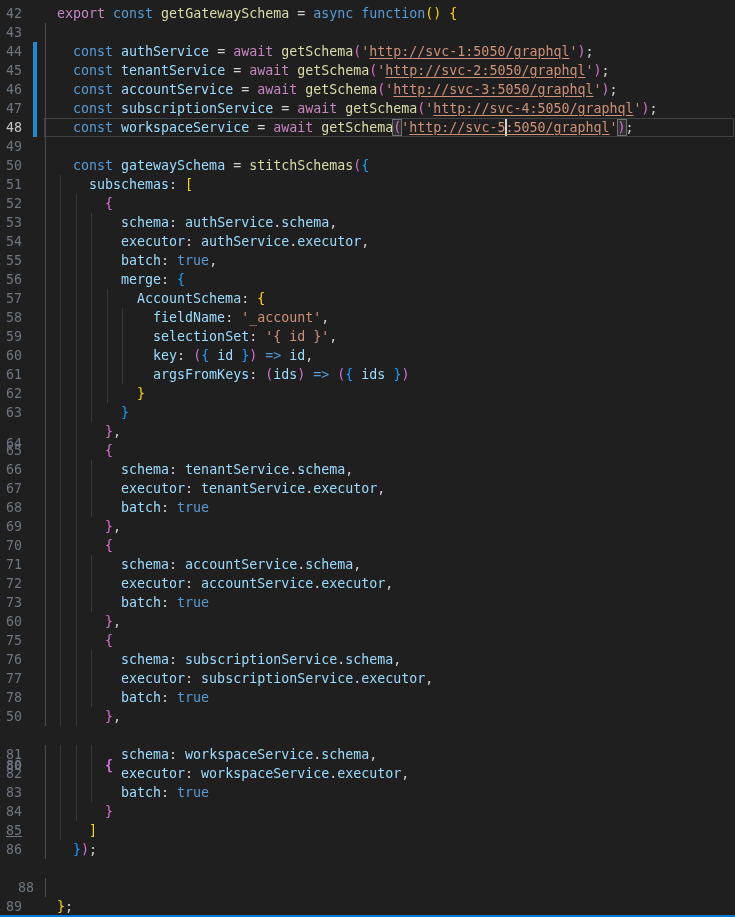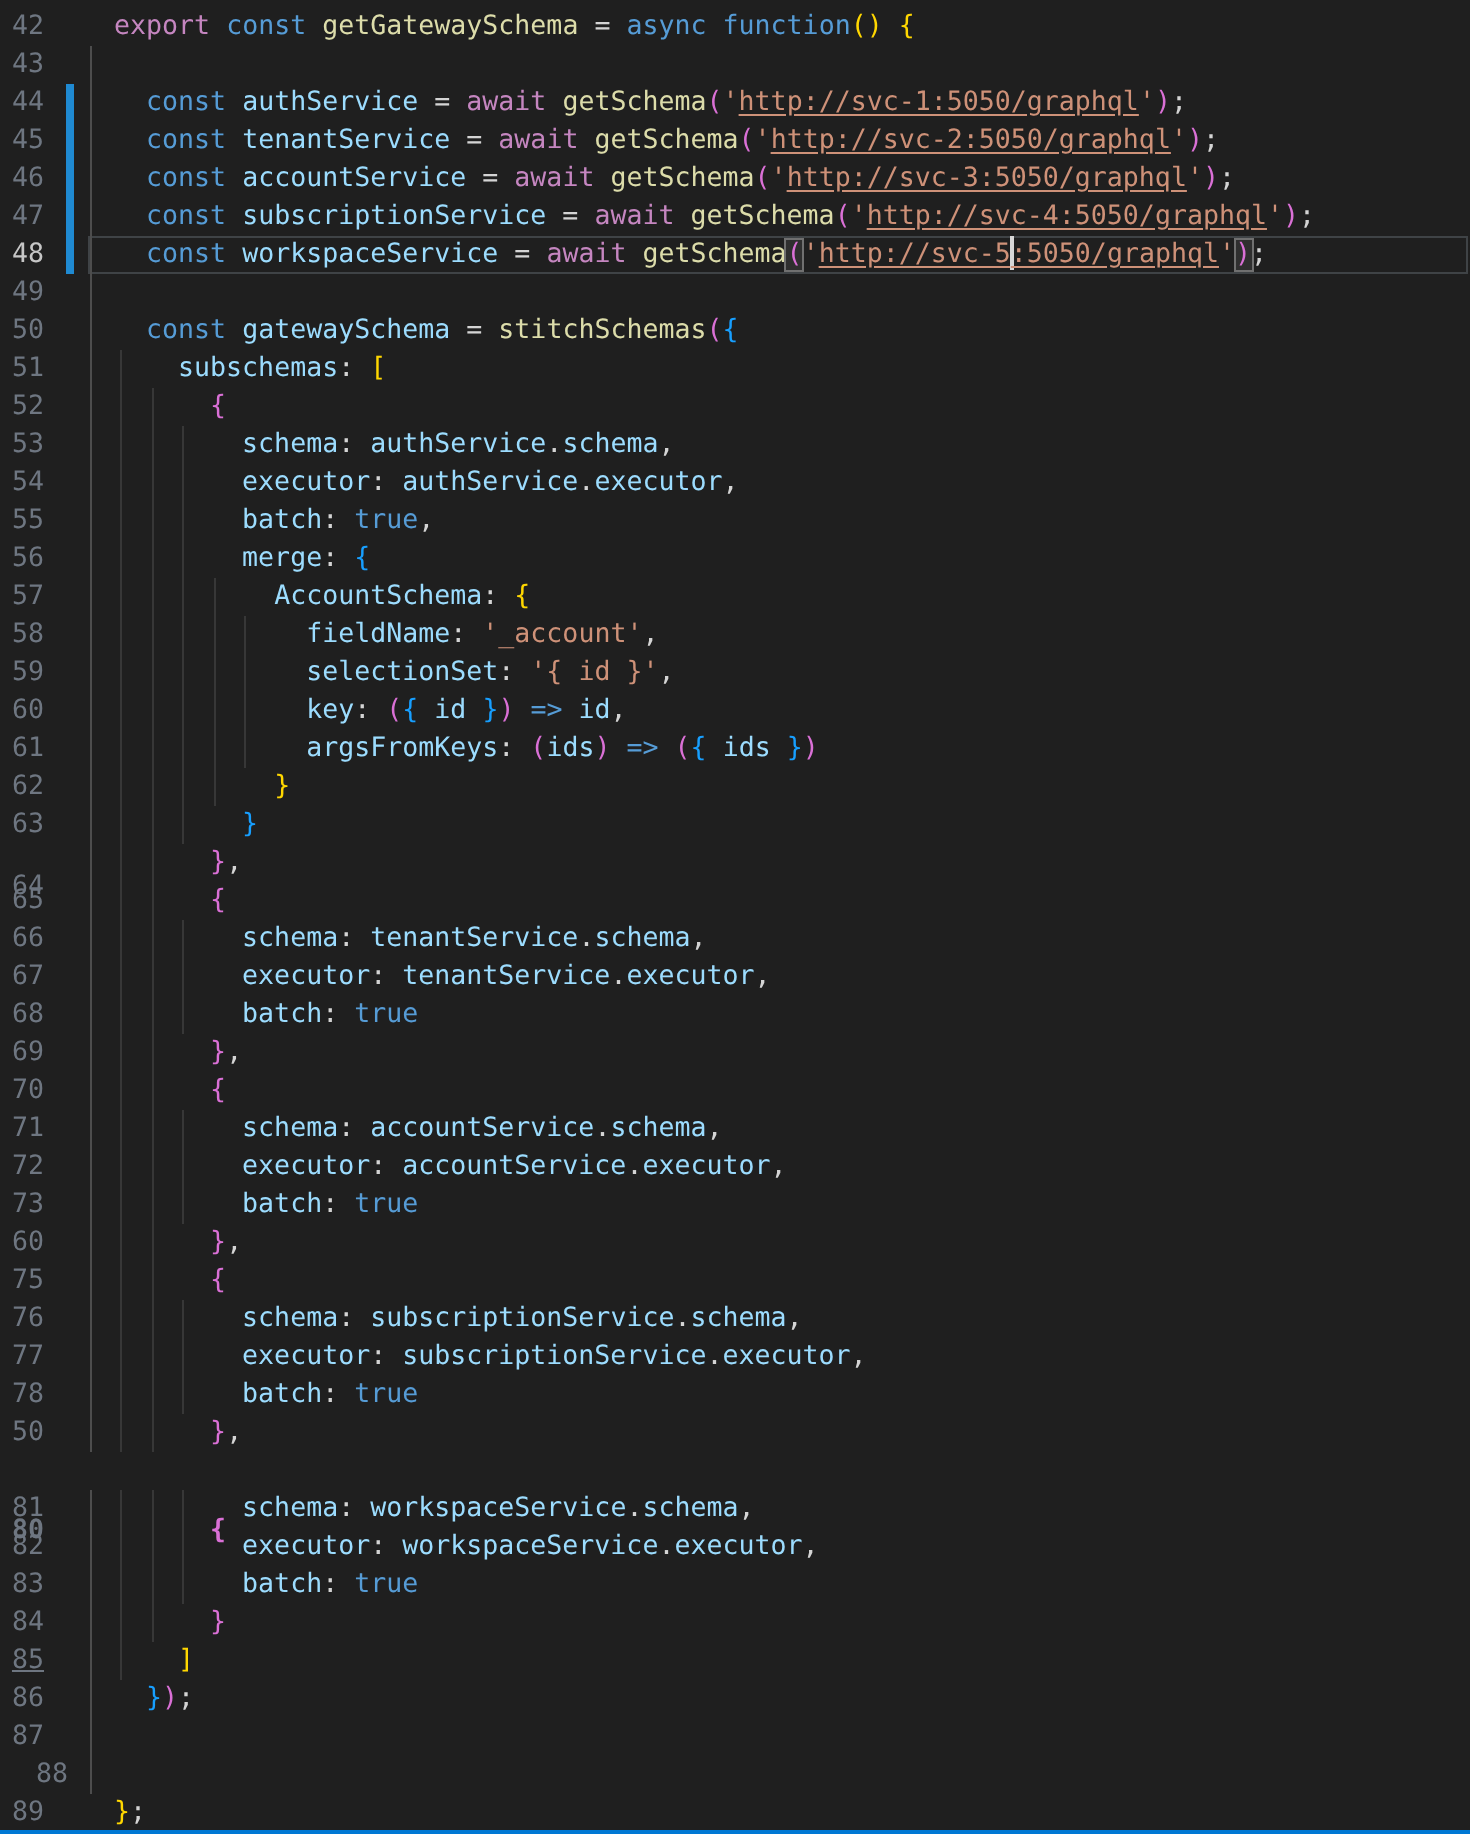--- a/index.html
+++ b/index.html
@@ -69,18 +69,17 @@
       <div class="row" style="top: 669px;"><span class="ln" style="color: rgb(110, 118, 129);">77</span><div class="guide g0" style="left: 44.5px;"></div><div class="guide" style="left: 60px;"></div><div class="guide" style="left: 75.5px;"></div><div class="guide" style="left: 91px;"></div><span class="code">        <span class="vr">executor</span><span class="pu">: </span><span class="vr">subscriptionService</span><span class="pu">.</span><span class="vr">executor</span><span class="pu">,</span></span></div>
       <div class="row" style="top: 688px;"><span class="ln" style="color: rgb(110, 118, 129);">78</span><div class="guide g0" style="left: 44.5px;"></div><div class="guide" style="left: 60px;"></div><div class="guide" style="left: 75.5px;"></div><div class="guide" style="left: 91px;"></div><span class="code">        <span class="vr">batch</span><span class="pu">: </span><span class="kb">true</span></span></div>
       <div class="row" style="top: 707px;"><span class="ln" style="color: rgb(110, 118, 129);">50</span><div class="guide g0" style="left: 44.5px;"></div><div class="guide" style="left: 60px;"></div><div class="guide" style="left: 75.5px;"></div><span class="code">      <span class="b2">}</span><span class="pu">,</span></span></div>
       <div class="row" style="top: 756px; font-weight: bold;"><span class="ln" style="color: rgb(110, 118, 129);">80</span><div class="guide g0" style="left: 44.5px;"></div><div class="guide" style="left: 60px;"></div><div class="guide" style="left: 75.5px;"></div><span class="code">      <span class="b2">{</span></span></div>
       <div class="row" style="top: 745px;"><span class="ln" style="color: rgb(110, 118, 129);">81</span><div class="guide g0" style="left: 44.5px;"></div><div class="guide" style="left: 60px;"></div><div class="guide" style="left: 75.5px;"></div><div class="guide" style="left: 91px;"></div><span class="code">        <span class="vr">schema</span><span class="pu">: </span><span class="vr">workspaceService</span><span class="pu">.</span><span class="vr">schema</span><span class="pu">,</span></span></div>
       <div class="row" style="top: 764px;"><span class="ln" style="color: rgb(110, 118, 129);">82</span><div class="guide g0" style="left: 44.5px;"></div><div class="guide" style="left: 60px;"></div><div class="guide" style="left: 75.5px;"></div><div class="guide" style="left: 91px;"></div><span class="code">        <span class="vr">executor</span><span class="pu">: </span><span class="vr">workspaceService</span><span class="pu">.</span><span class="vr">executor</span><span class="pu">,</span></span></div>
       <div class="row" style="top: 783px;"><span class="ln" style="color: rgb(110, 118, 129);">83</span><div class="guide g0" style="left: 44.5px;"></div><div class="guide" style="left: 60px;"></div><div class="guide" style="left: 75.5px;"></div><div class="guide" style="left: 91px;"></div><span class="code">        <span class="vr">batch</span><span class="pu">: </span><span class="kb">true</span></span></div>
       <div class="row" style="top: 802px;"><span class="ln" style="color: rgb(110, 118, 129);">84</span><div class="guide g0" style="left: 44.5px;"></div><div class="guide" style="left: 60px;"></div><div class="guide" style="left: 75.5px;"></div><span class="code">      <span class="b2">}</span></span></div>
       <div class="row" style="top: 821px;"><span class="ln" style="color: rgb(110, 118, 129); text-decoration: underline;">85</span><div class="guide g0" style="left: 44.5px;"></div><div class="guide" style="left: 60px;"></div><span class="code">    <span class="b1">]</span></span></div>
       <div class="row" style="top: 840px;"><span class="ln" style="color: rgb(110, 118, 129);">86</span><div class="guide g0" style="left: 44.5px;"></div><span class="code">  <span class="b3">}</span><span class="b2">)</span><span class="pu">;</span></span></div>
-      <div class="row" style="top: 859px;"><span class="ln" style="color: rgb(110, 118, 129);">87</span><div class="guide g0" style="left: 44.5px;"></div><span class="code"></span></div>
       <div class="row" style="top: 878px;"><span class="ln" style="color: rgb(110, 118, 129); margin-left: 12px;">88</span><div class="guide g0" style="left: 44.5px;"></div></div>
       <div class="row" style="top: 897px;"><span class="ln" style="color: rgb(110, 118, 129);">89</span><span class="code"><span class="b1">}</span><span class="pu">;</span></span></div>
     </div>
   <div class="bottombar" style="background: rgb(0, 120, 212);"></div>
 </div>
 
 </body></html>

